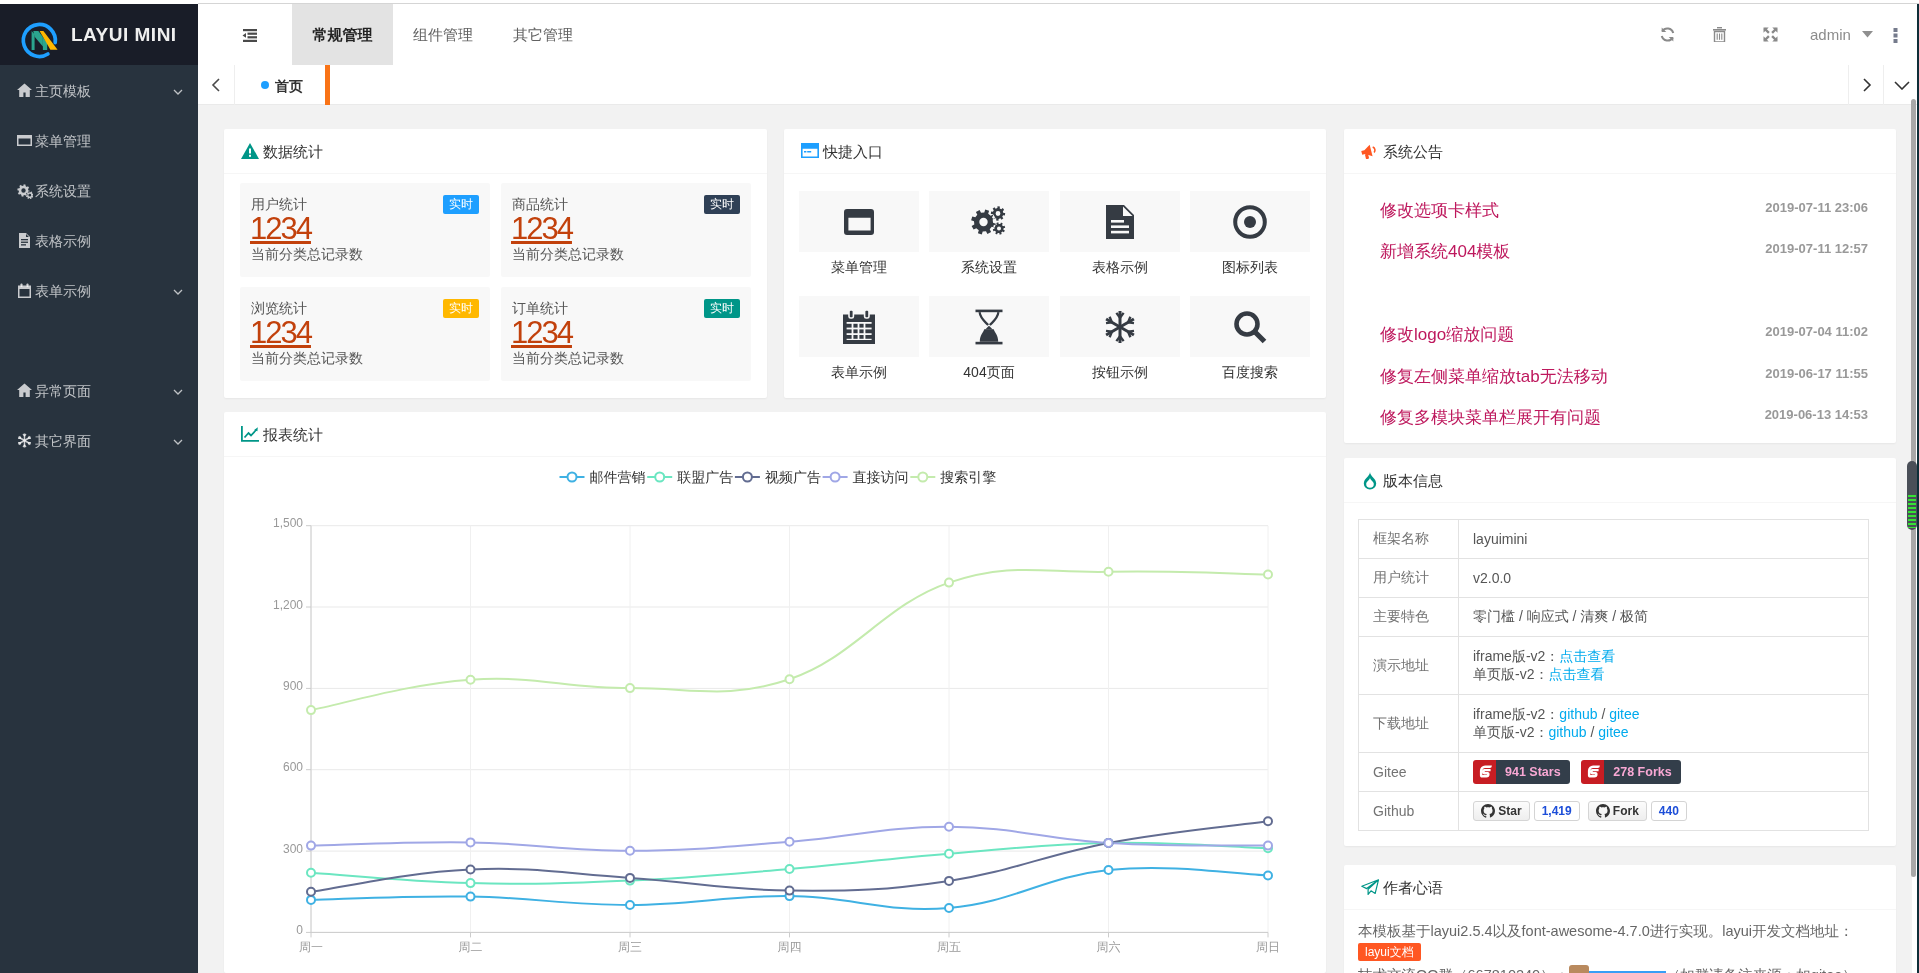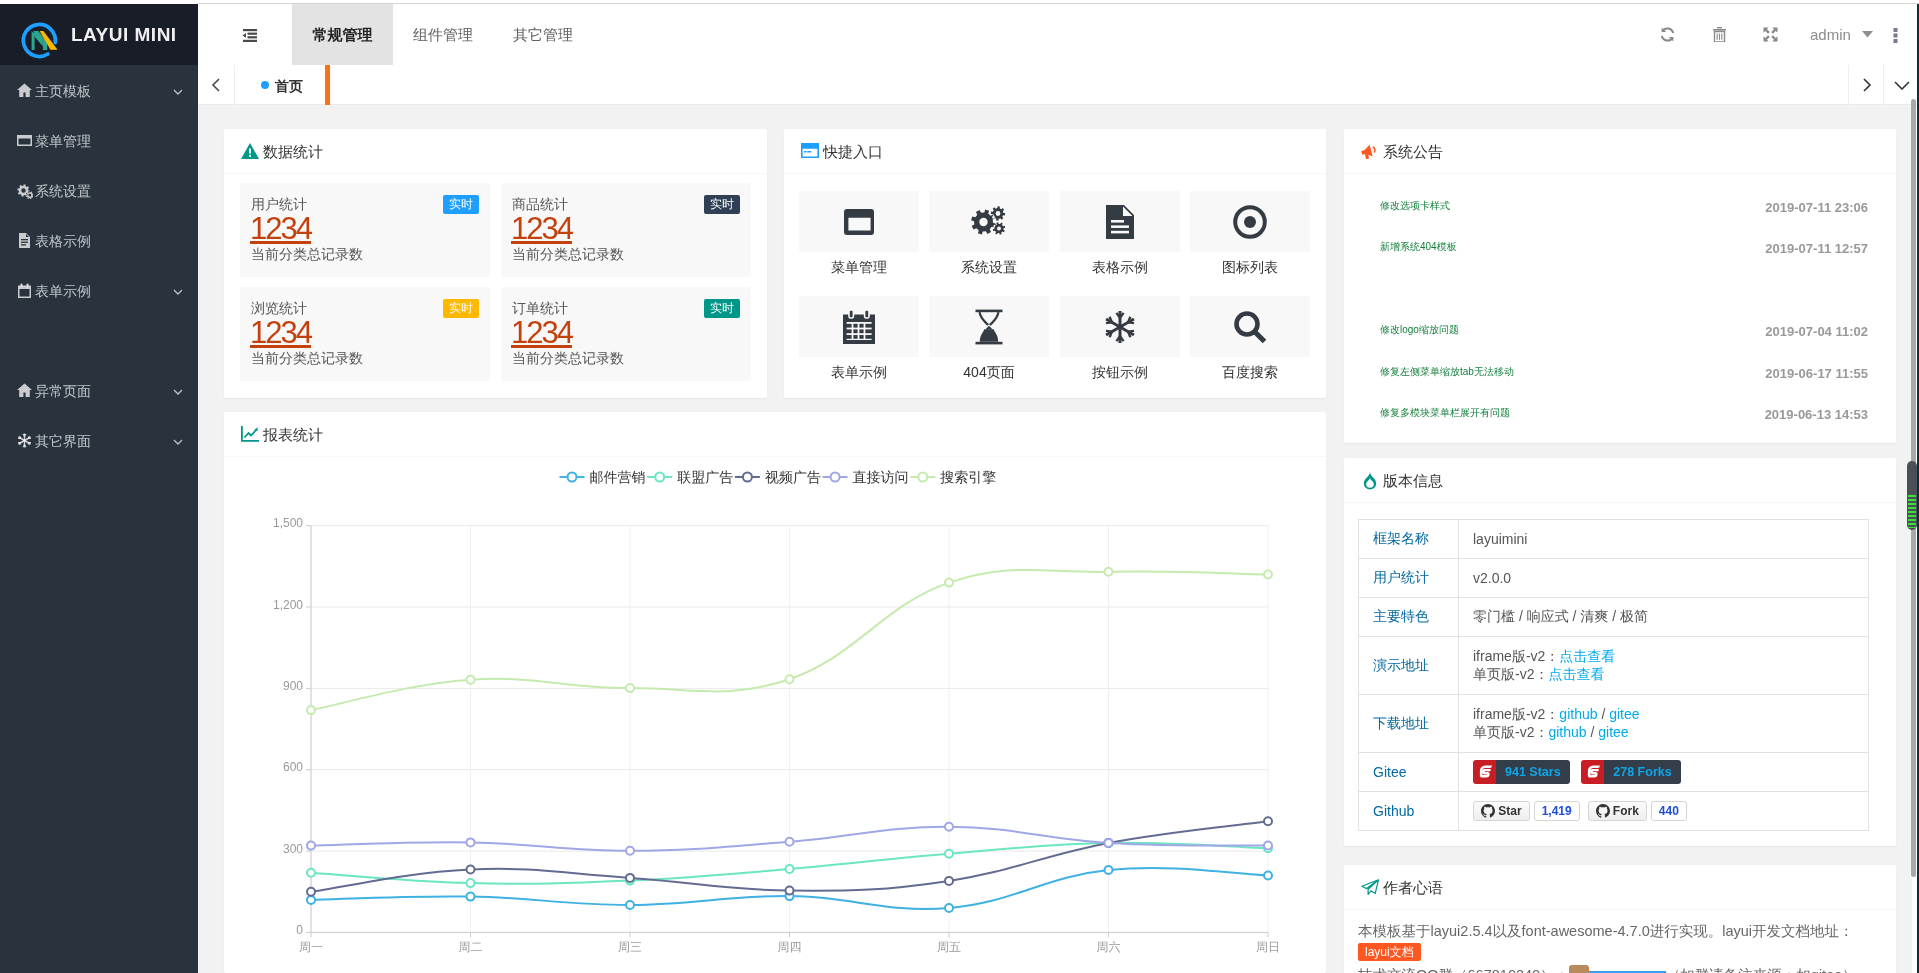--- a/index.html
+++ b/index.html
@@ -49,34 +49,34 @@
 .scard .snum{position:absolute;left:10px;top:28px;font-size:31px;color:#c2410c;letter-spacing:-2px;text-decoration:underline;}
 .scard .scap{position:absolute;left:11px;top:63px;font-size:14px;color:#555;}
 
 
 .qbox{position:absolute;width:120px;height:61px;background:#f8f8f8;}
 .qbox svg{position:absolute;left:50%;top:50%;transform:translate(-50%,-50%);}
 .qlab{position:absolute;width:120px;text-align:center;font-size:14px;color:#333;}
 
 
 .arow{position:absolute;left:1380px;width:490px;height:41px;}
-.at{position:absolute;left:0;top:0;font-size:10px;color:#15803d;}
+.at{position:absolute;left:0;top:0;font-size:17px;color:#be185d;}
 .ad{position:absolute;right:2px;top:1px;font-size:13px;color:#999;font-weight:bold;}
 
 
 #vtable{position:absolute;left:14px;top:61px;width:511px;border-collapse:collapse;font-size:14px;color:#555;}
 #vtable td{border:1px solid #e2e2e2;padding:0 14px;}
-#vtable td.l{width:100px;min-width:100px;color:#0369a1;}
+#vtable td.l{width:100px;min-width:100px;color:#737373;}
 #vtable td.v{padding-left:14px;color:#555;}
 .lnk{color:#01AAED;text-decoration:none;}
 .row39{height:39px;}
 .row58{height:58px;}
 
 
-.gbadge{display:inline-block;height:24px;line-height:24px;border-radius:3px;overflow:hidden;font-size:12.5px;font-weight:bold;color:#0ea5e9;vertical-align:middle;}
+.gbadge{display:inline-block;height:24px;line-height:24px;border-radius:3px;overflow:hidden;font-size:12.5px;font-weight:bold;color:#f9a8d4;vertical-align:middle;}
 .gbadge .gl{display:inline-block;background:#c71d23;padding:0 4px;height:24px;vertical-align:top;}
 .gbadge .gr{display:inline-block;background:#333e4a;padding:0 9px;height:24px;vertical-align:top;}
 
 .ghb{display:inline-block;height:20px;line-height:18px;border:1px solid #d5d5d5;border-radius:3px;background:linear-gradient(#fcfcfc,#eee);font-size:12px;font-weight:bold;color:#333;padding:0 7px;vertical-align:middle;}
 .ghc{display:inline-block;height:20px;line-height:18px;border:1px solid #d4d4d4;border-radius:3px;background:#fff;font-size:12px;font-weight:bold;color:#1d4ed8;padding:0 7px;vertical-align:middle;margin-left:4px;}
 
 
 #sb-outer{left:1911px;top:99px;width:5px;height:778px;border-radius:3px;background:#a8a8a8;}
 #sb-thumb{left:1907px;top:461px;width:10px;height:69px;border-radius:5px;background:#4a4f58;overflow:hidden;}
 #sb-thumb .stripes{position:absolute;left:1px;top:34px;width:8px;height:33px;background:repeating-linear-gradient(#35e235 0 2px,#4a4f58 2px 4px);}

